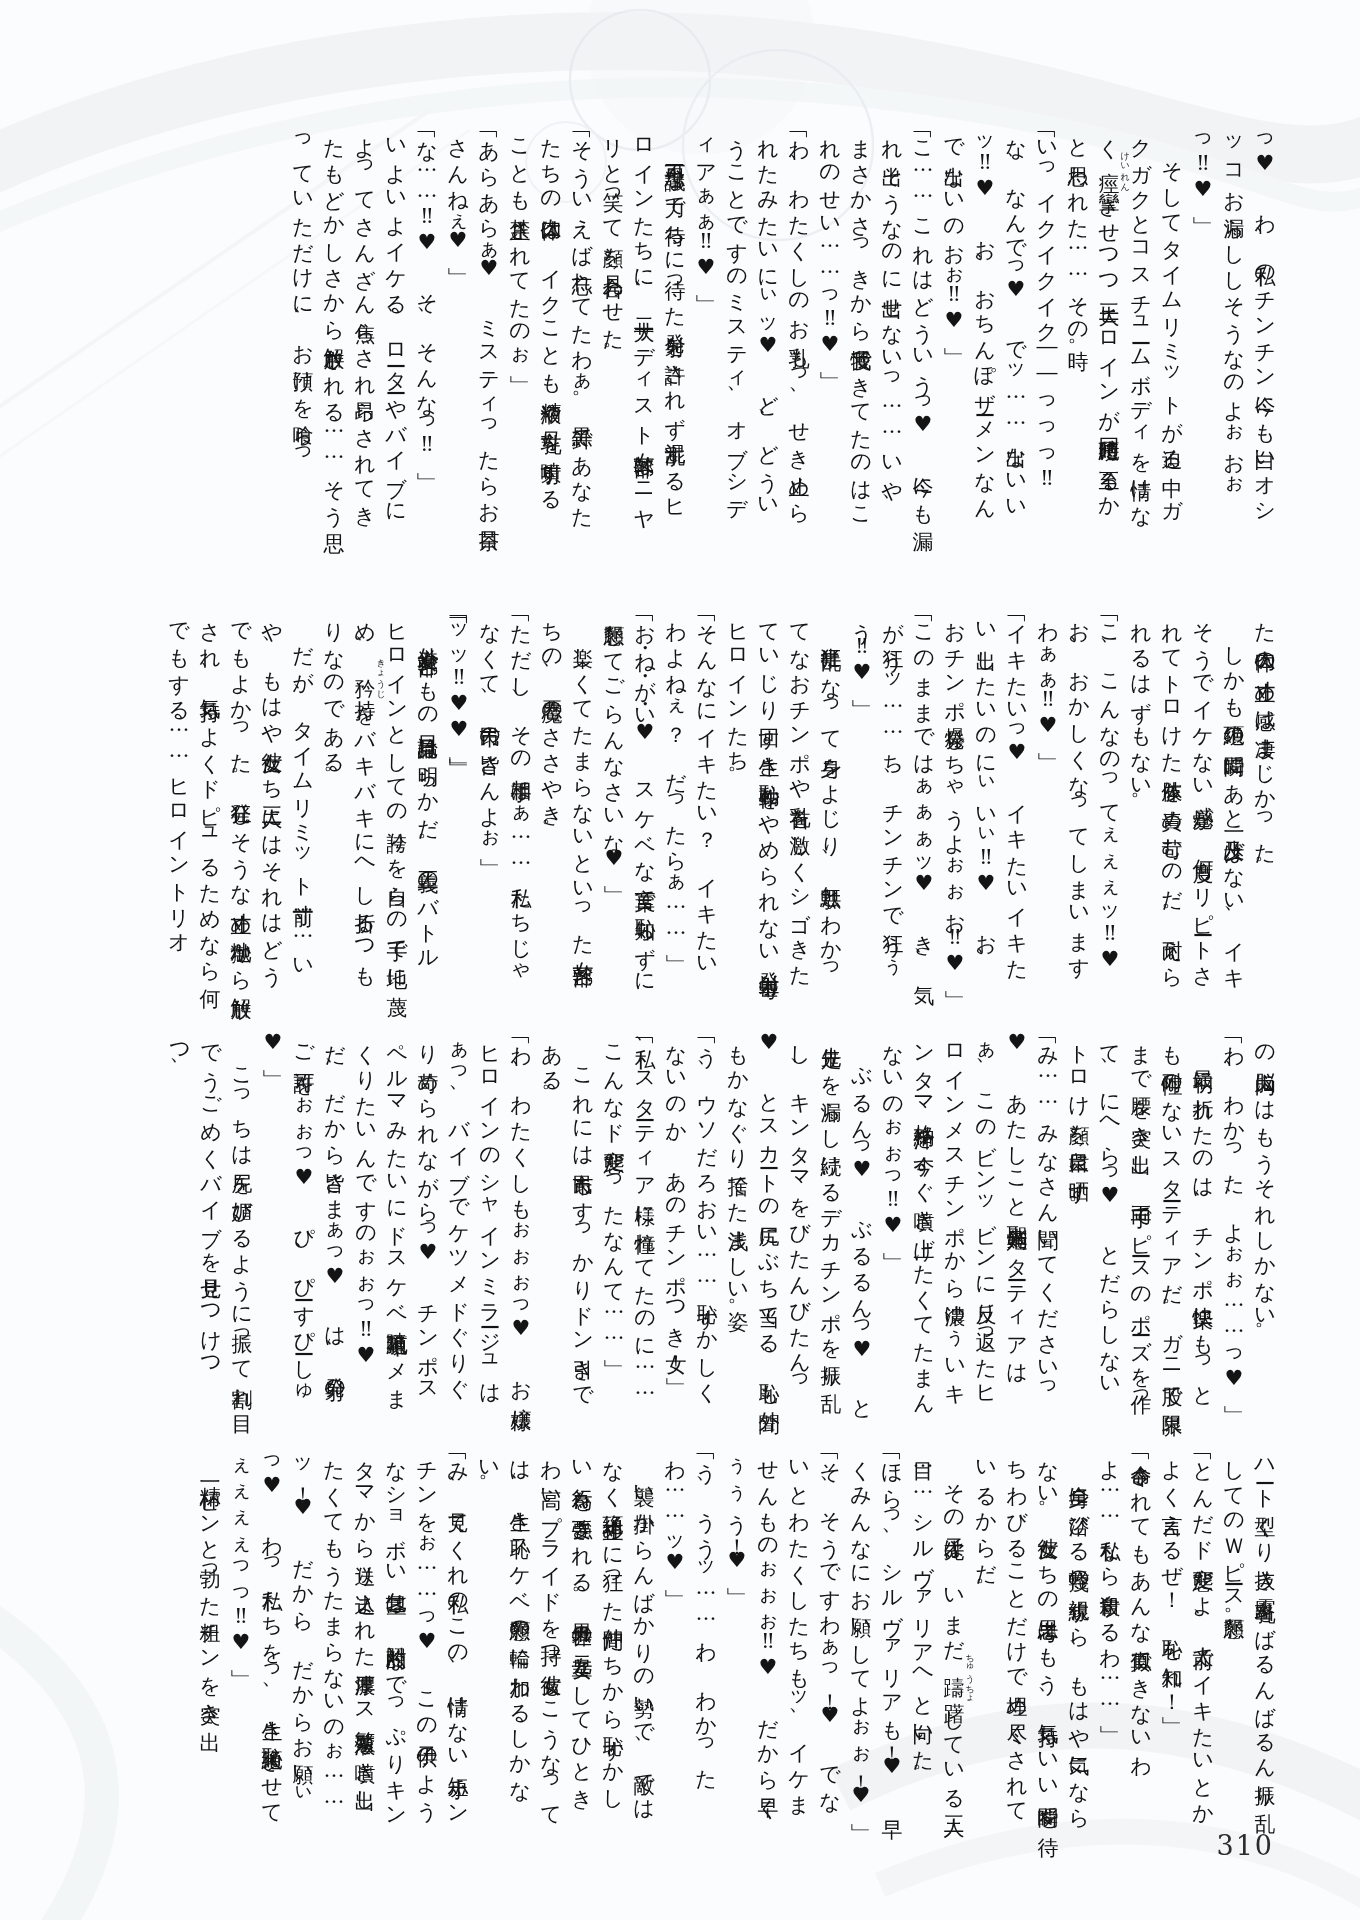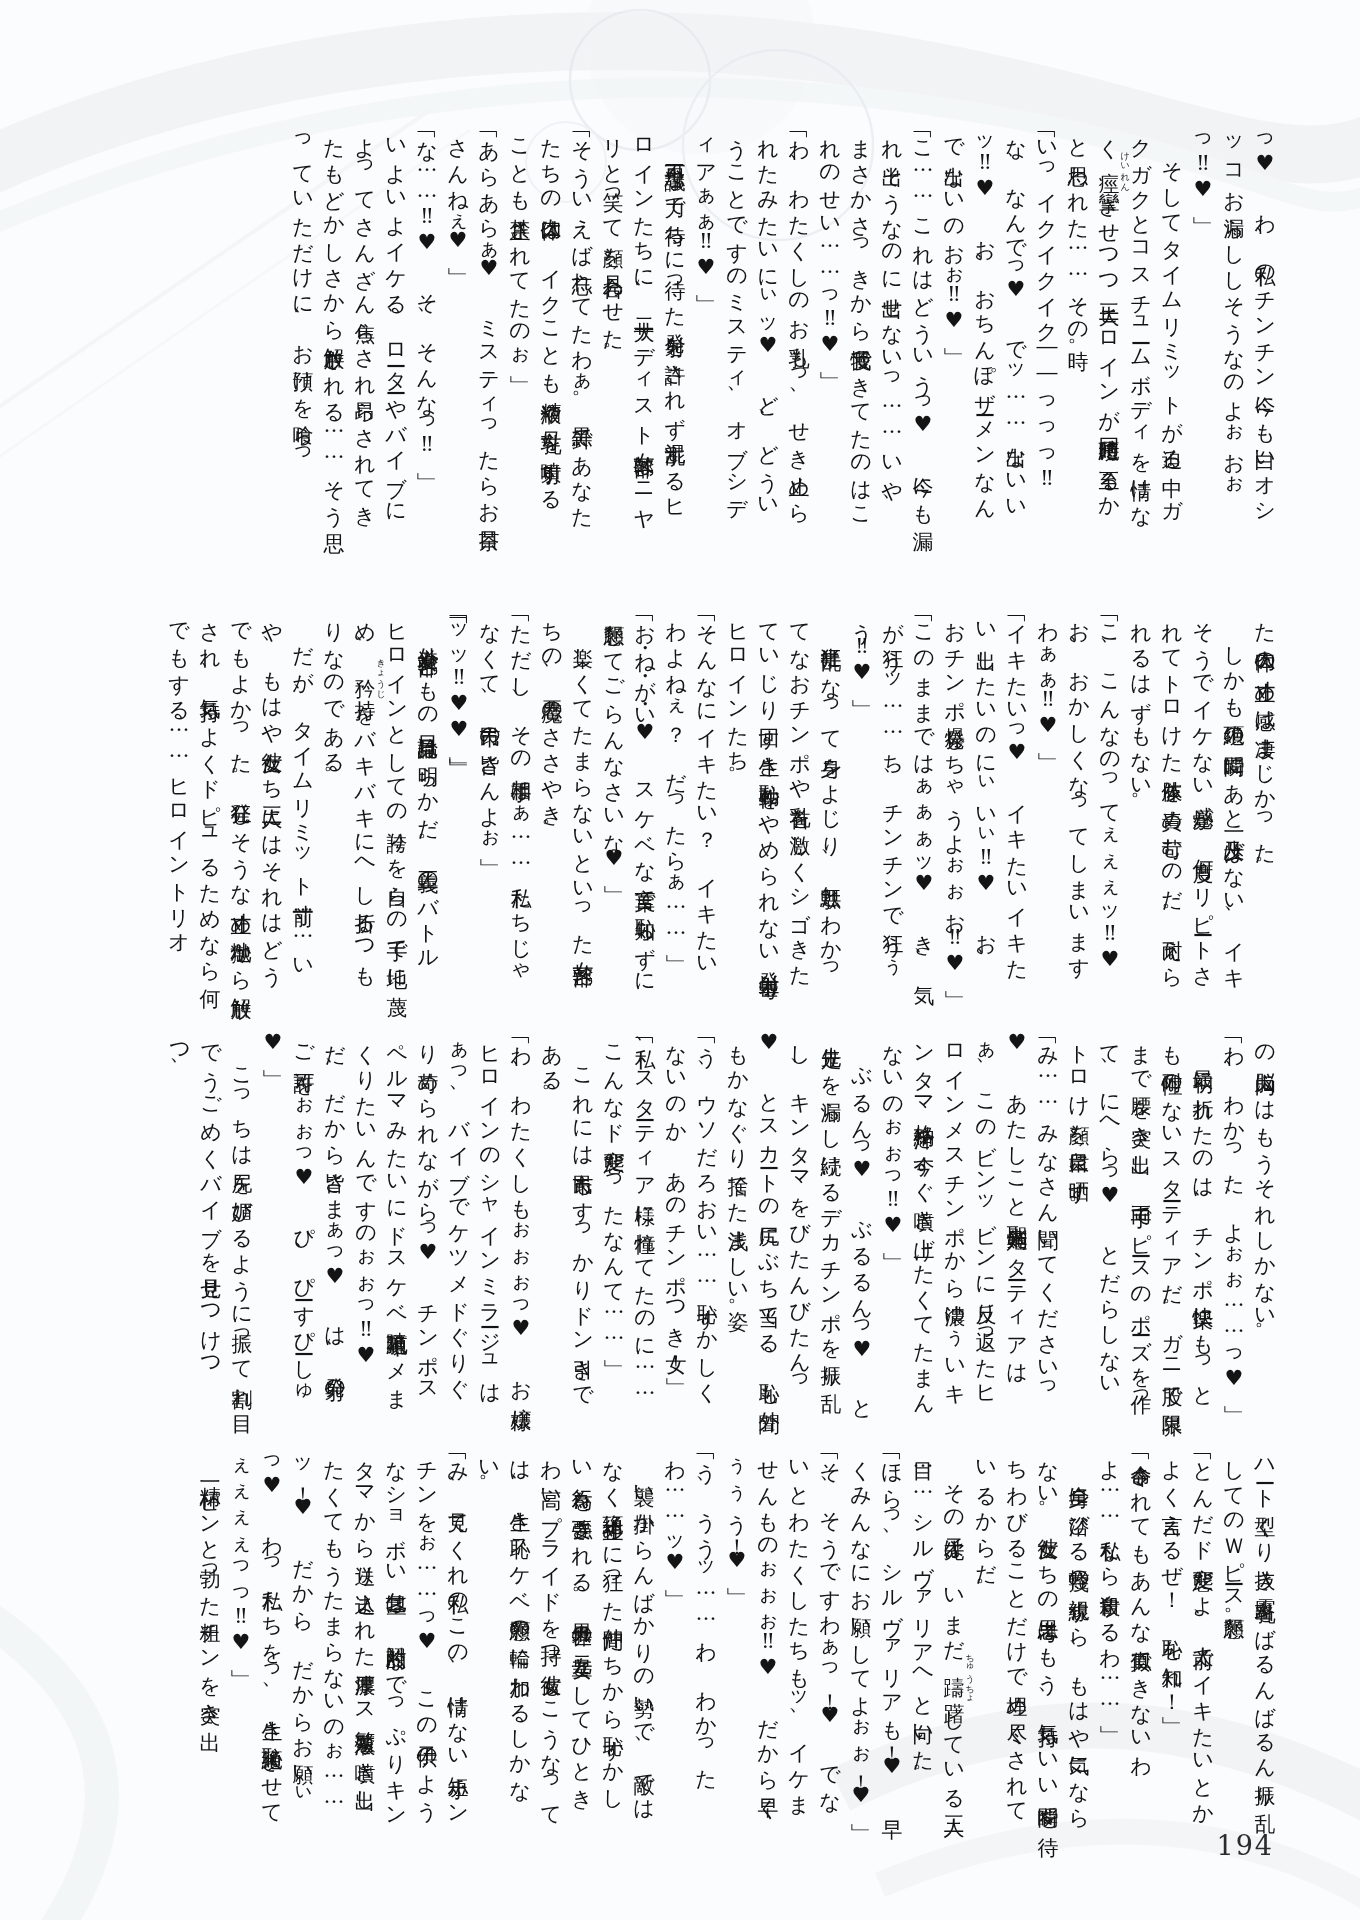--- a/index.html
+++ b/index.html
@@ -104,14 +104,14 @@
 「とんだド変態だよ、人前でイキたいとかよく言えるぜ！　恥を知れ！」
 「命令されてもあんな真似できないわよ……私なら自殺するわ……」
 　全身に浴びる軽蔑の視線すら、もはや気にならない。彼女たちの思考はもう、気持ちいい瞬間を待ちわびることだけで埋め尽くされているからだ。
 　その矛先は、いまだ<ruby>躊躇<rt>ちゅうちょ</rt></ruby>している三人目……シルヴァリアへと向いた。
 「ほらっ、シルヴァリアも！♥　早くみんなにお願いしてよぉぉ！♥」
 「そ、そうですわぁっ！♥　でないとわたくしたちもッ、イケませんものぉぉぉ‼♥　だから早くぅぅう！♥」
 「う、ううッ……わ、わかったわ……ッ♥」
 　襲い掛からんばかりの勢いで、敵ではなく絶頂寸止めに狂った仲間たちから恥ずかしい行為を強要される。異世界の元皇女としてひときわ高いプライドを持つ彼女もこうなっては、生き恥スケベ懇願の輪に加わるしかない。
 「み、見てくれ私のこの、情けない短小チンチンをぉ……っ♥　この子供のようなショボい包茎は、対照的なでっぷりキンタマから送り込まれた濃厚オス繁殖液を噴き出したくてもうたまらないのぉ……ッ！♥　だから、だからお願いぃっ♥　わっ私たちをっ、生き恥絶頂させてぇぇぇぇっっ‼♥」
 　精一杯ピンと勃った粗チンを突き出</div>
-  <div class="page-number">194</div>
+  <div class="page-number">310</div>
 </div>
 
 </body></html>

